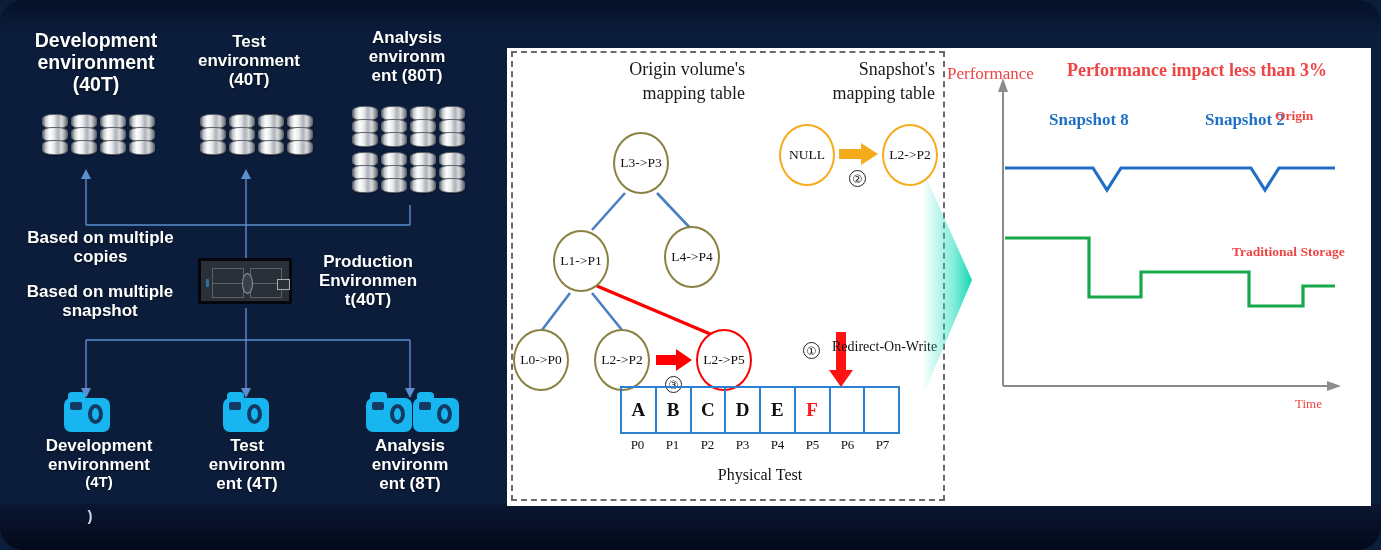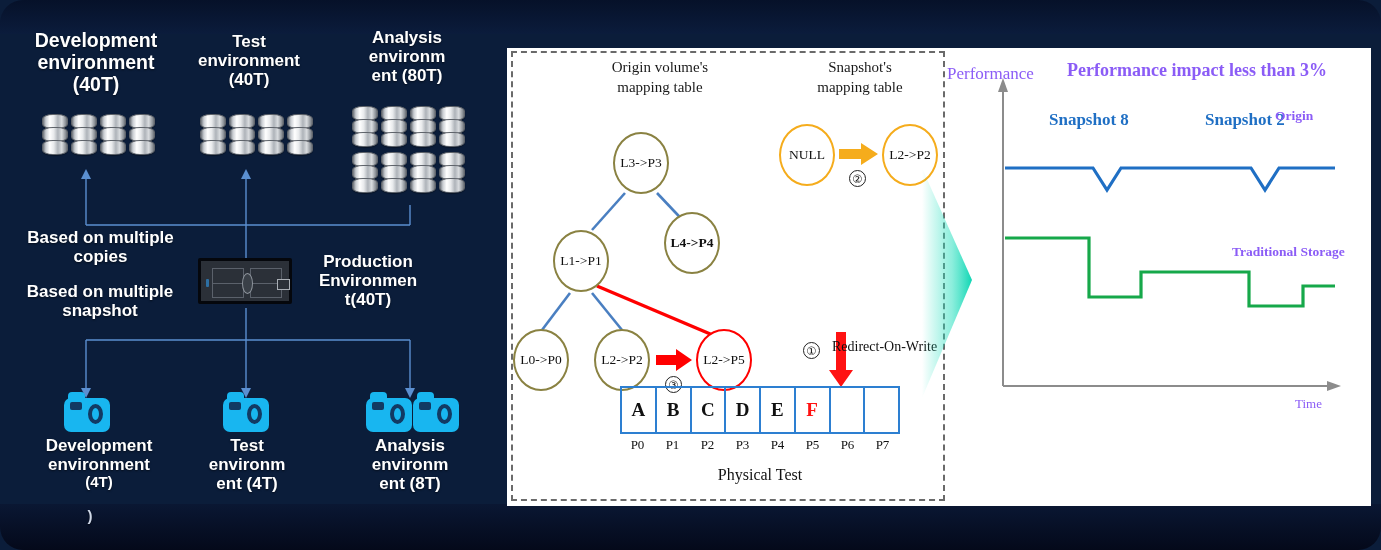--- a/index.html
+++ b/index.html
@@ -55,21 +55,21 @@
   .server .knob{position:absolute;left:41px;top:12px;width:9px;height:19px;border:1px solid #8e949c;border-radius:50%;background:#3a4048;}
   .server .led{position:absolute;left:5px;top:18px;width:3px;height:8px;background:#2d6fa3;border-radius:1px;}
   .server .sq{position:absolute;left:76px;top:18px;width:11px;height:9px;border:1px solid #a9aeb5;background:#2b3038;}
 
   svg.conn{position:absolute;left:0;top:0;width:500px;height:550px;pointer-events:none;}
 
   
   #whitepanel{position:absolute;left:507px;top:48px;width:864px;height:458px;background:#ffffff;}
   #dashbox{position:absolute;left:4px;top:3px;width:434px;height:450px;border:2px dashed #6a6a6a;box-sizing:border-box;}
   .serif{font-family:"Liberation Serif", serif;color:#1a1a1a;}
-  .cap{position:absolute;text-align:center;font-size:15px;line-height:1.32;}
+  .cap{position:absolute;text-align:right;font-size:18px;line-height:1.32;}
   .node{
     position:absolute;width:56px;height:62px;border:2.4px solid #8a8242;border-radius:50%;
     display:flex;align-items:center;justify-content:center;box-sizing:border-box;background:#fff;
   }
   .node span{font-family:"Liberation Serif", serif;font-size:13.5px;color:#111;white-space:nowrap;}
   .node.ylw{border-color:#f5ac1c;}
   .node.red{border-color:#ff0000;}
   .node.red span{color:#111;}
   svg.tree{position:absolute;left:0;top:0;width:460px;height:460px;}
 
@@ -85,21 +85,21 @@
   #blocks .cell{flex:1;border-right:2.2px solid #2d7fd1;display:flex;align-items:center;justify-content:center;
     font-family:"Liberation Serif", serif;font-weight:bold;font-size:19px;color:#111;box-sizing:border-box;}
   #blocks .cell:last-child{border-right:none;}
   #blocks .cell.redtxt{color:#ff1212;}
   #ptags{position:absolute;left:113px;top:389px;width:280px;display:flex;}
   #ptags div{flex:1;text-align:center;font-family:"Liberation Serif", serif;font-size:13px;color:#111;}
   #physlabel{position:absolute;left:113px;top:418px;width:280px;text-align:center;font-family:"Liberation Serif", serif;font-size:16px;color:#111;}
 
   
   #chart{position:absolute;left:438px;top:0px;width:426px;height:458px;}
-  .cht-txt{position:absolute;font-family:"Liberation Serif", serif;color:#8b5cf6;}
+  .cht-txt{position:absolute;font-family:"Liberation Serif", serif;color:#ef4444;}
   .cht-blue{color:#1f6fc4;font-weight:bold;}
   svg.chartsvg{position:absolute;left:0;top:0;width:426px;height:458px;}
 
   
   svg.chev{position:absolute;left:415px;top:120px;width:60px;height:230px;}
 </style>
 </head>
 <body>
 
 <div id="stage">
@@ -311,21 +311,21 @@
       </g>
       <line x1="90" y1="238" x2="208" y2="288" stroke="#ff0000" stroke-width="3.4"></line>
     </svg>
 
     <div class="node" style="left:106px;top:84px;">
       <span>L3-&gt;P3</span>
     </div>
     <div class="node" style="left:46px;top:182px;">
       <span>L1-&gt;P1</span>
     </div>
-    <div class="node" style="left:157px;top:164px;font-weight:bold;">
+    <div class="node" style="left:157px;top:178px;">
       <span>L4-&gt;P4</span>
     </div>
     <div class="node" style="left:6px;top:281px;">
       <span>L0-&gt;P0</span>
     </div>
     <div class="node" style="left:87px;top:281px;">
       <span>L2-&gt;P2</span>
     </div>
     <div class="node red" style="left:189px;top:281px;">
       <span>L2-&gt;P5</span>

